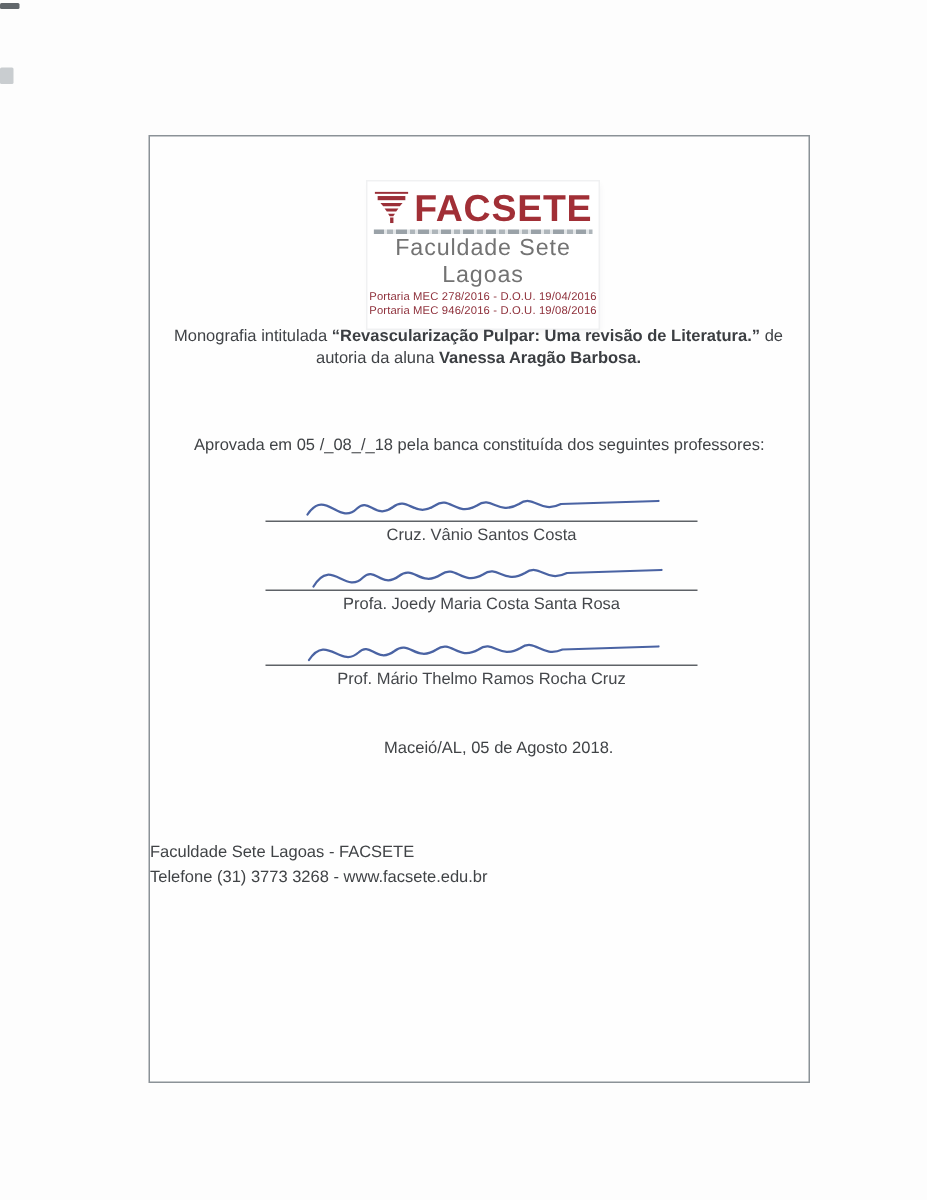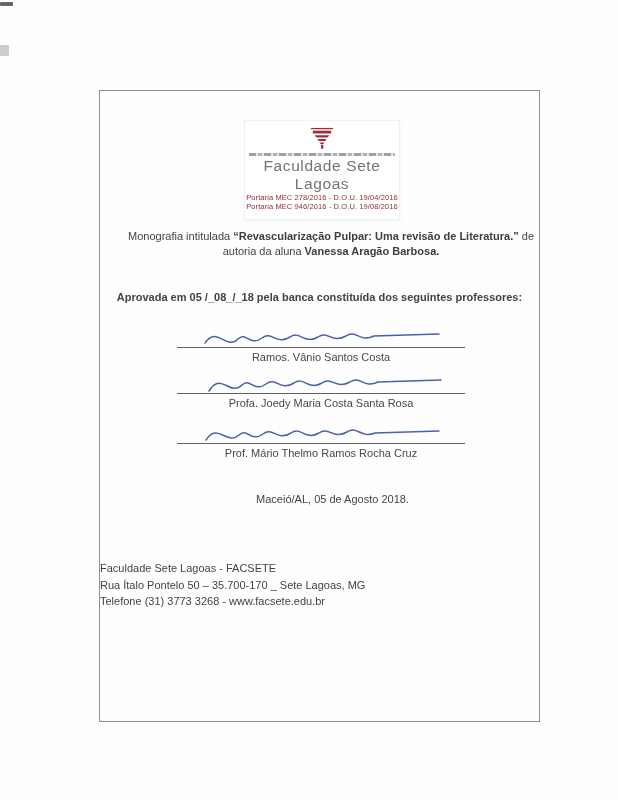--- a/index.html
+++ b/index.html
@@ -48,29 +48,29 @@
     line-height: 18px; font-weight: 400;
   }
   .logo-portaria {
     font-size: 7.5px; font-weight: normal; color: #8e2f3a; line-height: 9px;
     letter-spacing: 0.1px;
   }
   .logo-portaria:first-of-type { margin-top: 2px; }
 
   .title-par {
     position: absolute; left: 11px; top: 126px; width: 416px;
-    margin: 12px; text-align: center;
+    margin: 0; text-align: center;
     font-size: 11px; line-height: 15px; color: #3f4246;
   }
   .title-par b { color: #3b3e42; }
 
   .approval {
     position: absolute; left: 0; top: 200px; width: 100%;
     margin: 0; text-align: center;
-    font-size: 11px; color: #404346; font-weight: bold;
+    font-size: 11px; color: #404346;
   }
 
   .sig-block { position: absolute; left: 77px; width: 288px; }
   .sig-block.s1 { top: 230px; }
   .sig-block.s2 { top: 276px; }
   .sig-block.s3 { top: 326px; }
   .sig-ink { position: absolute; left: 22px; top: 0; width: 250px; height: 30px; }
   .s2 .sig-ink { left: 28px; }
   .s3 .sig-ink { left: 24px; }
   .sig-line { position: absolute; left: 0; top: 26px; width: 288px; border-bottom: 1.4px solid #5e6periph267; border-bottom: 1.4px solid #5e6267; }
@@ -106,37 +106,38 @@
             <g fill="#9b2f38">
               <rect x="1" y="1" width="24" height="1.4"></rect>
               <rect x="3" y="4" width="20" height="3"></rect>
               <path d="M5 9 h16 l-2 2.4 h-12 z"></path>
               <path d="M8 13 h10 l-1.6 2.2 h-6.8 z"></path>
               <path d="M10.5 16.8 h5 l-1.2 1.8 h-2.6 z"></path>
               <rect x="12" y="19.5" width="2.4" height="4"></rect>
             </g>
           </svg>
         </span>
+        <span class="logo-word">FACSETE</span>
       </div>
       <div class="logo-divider"></div>
       <div class="logo-subtitle">Faculdade Sete Lagoas</div>
       <div class="logo-portaria">Portaria MEC 278/2016 - D.O.U. 19/04/2016</div>
       <div class="logo-portaria">Portaria MEC 946/2016 - D.O.U. 19/08/2016</div>
     </div>
 
     <p class="title-par"><span>Monografia intitulada </span><b>“Revascularização Pulpar: Uma revisão de Literatura.”</b><span> de autoria da aluna </span><b>Vanessa Aragão Barbosa.</b></p>
 
     <p class="approval">Aprovada em 05 /_08_/_18  pela banca constituída dos seguintes professores:</p>
 
     <div class="sig-block s1">
       <svg class="sig-ink" viewBox="0 0 250 30">
         <path d="M6 22 C 18 4 27 30 39 18 C 47 10 51 26 63 17 C 73 9 77 25 91 16 C 101 9 105 24 119 16 C 129 9 133 23 147 15 C 157 8 161 22 175 15 L 240 13" stroke="#4a63a3" fill="none" stroke-width="1.5" stroke-linecap="round"></path>
       </svg>
       <div class="sig-line"></div>
-      <div class="sig-label">Ramos. Vânio Santos Costa</div>
+      <div class="sig-label">Cruz. Vânio Santos Costa</div>
     </div>
 
     <div class="sig-block s2">
       <svg class="sig-ink" viewBox="0 0 250 30">
         <path d="M4 24 C 16 4 25 30 37 18 C 45 10 49 26 61 17 C 71 9 75 25 89 16 C 99 9 103 24 117 16 C 127 9 131 23 145 15 C 155 8 159 22 173 15 L 236 13" stroke="#4a63a3" fill="none" stroke-width="1.5" stroke-linecap="round"></path>
       </svg>
       <div class="sig-line"></div>
       <div class="sig-label">Profa. Joedy Maria Costa Santa Rosa</div>
     </div>
 
@@ -145,18 +146,17 @@
         <path d="M5 23 C 17 5 26 29 38 18 C 46 10 50 26 62 17 C 72 9 76 25 90 16 C 100 9 104 24 118 16 C 128 9 132 23 146 15 C 156 8 160 22 174 16 L 238 14" stroke="#4a63a3" fill="none" stroke-width="1.5" stroke-linecap="round"></path>
       </svg>
       <div class="sig-line"></div>
       <div class="sig-label">Prof. Mário Thelmo Ramos Rocha Cruz</div>
     </div>
 
     <p class="place-date">Maceió/AL, 05 de Agosto 2018.</p>
 
     <div class="footer">
       <div>Faculdade Sete Lagoas - FACSETE</div>
-      <div>Rua Ítalo Pontelo 50 – 35.700-170 _ Sete Lagoas, MG</div>
       <div>Telefone (31) 3773 3268 - www.facsete.edu.br</div>
     </div>
 
   </div>
 </div>
 
 </body></html>

